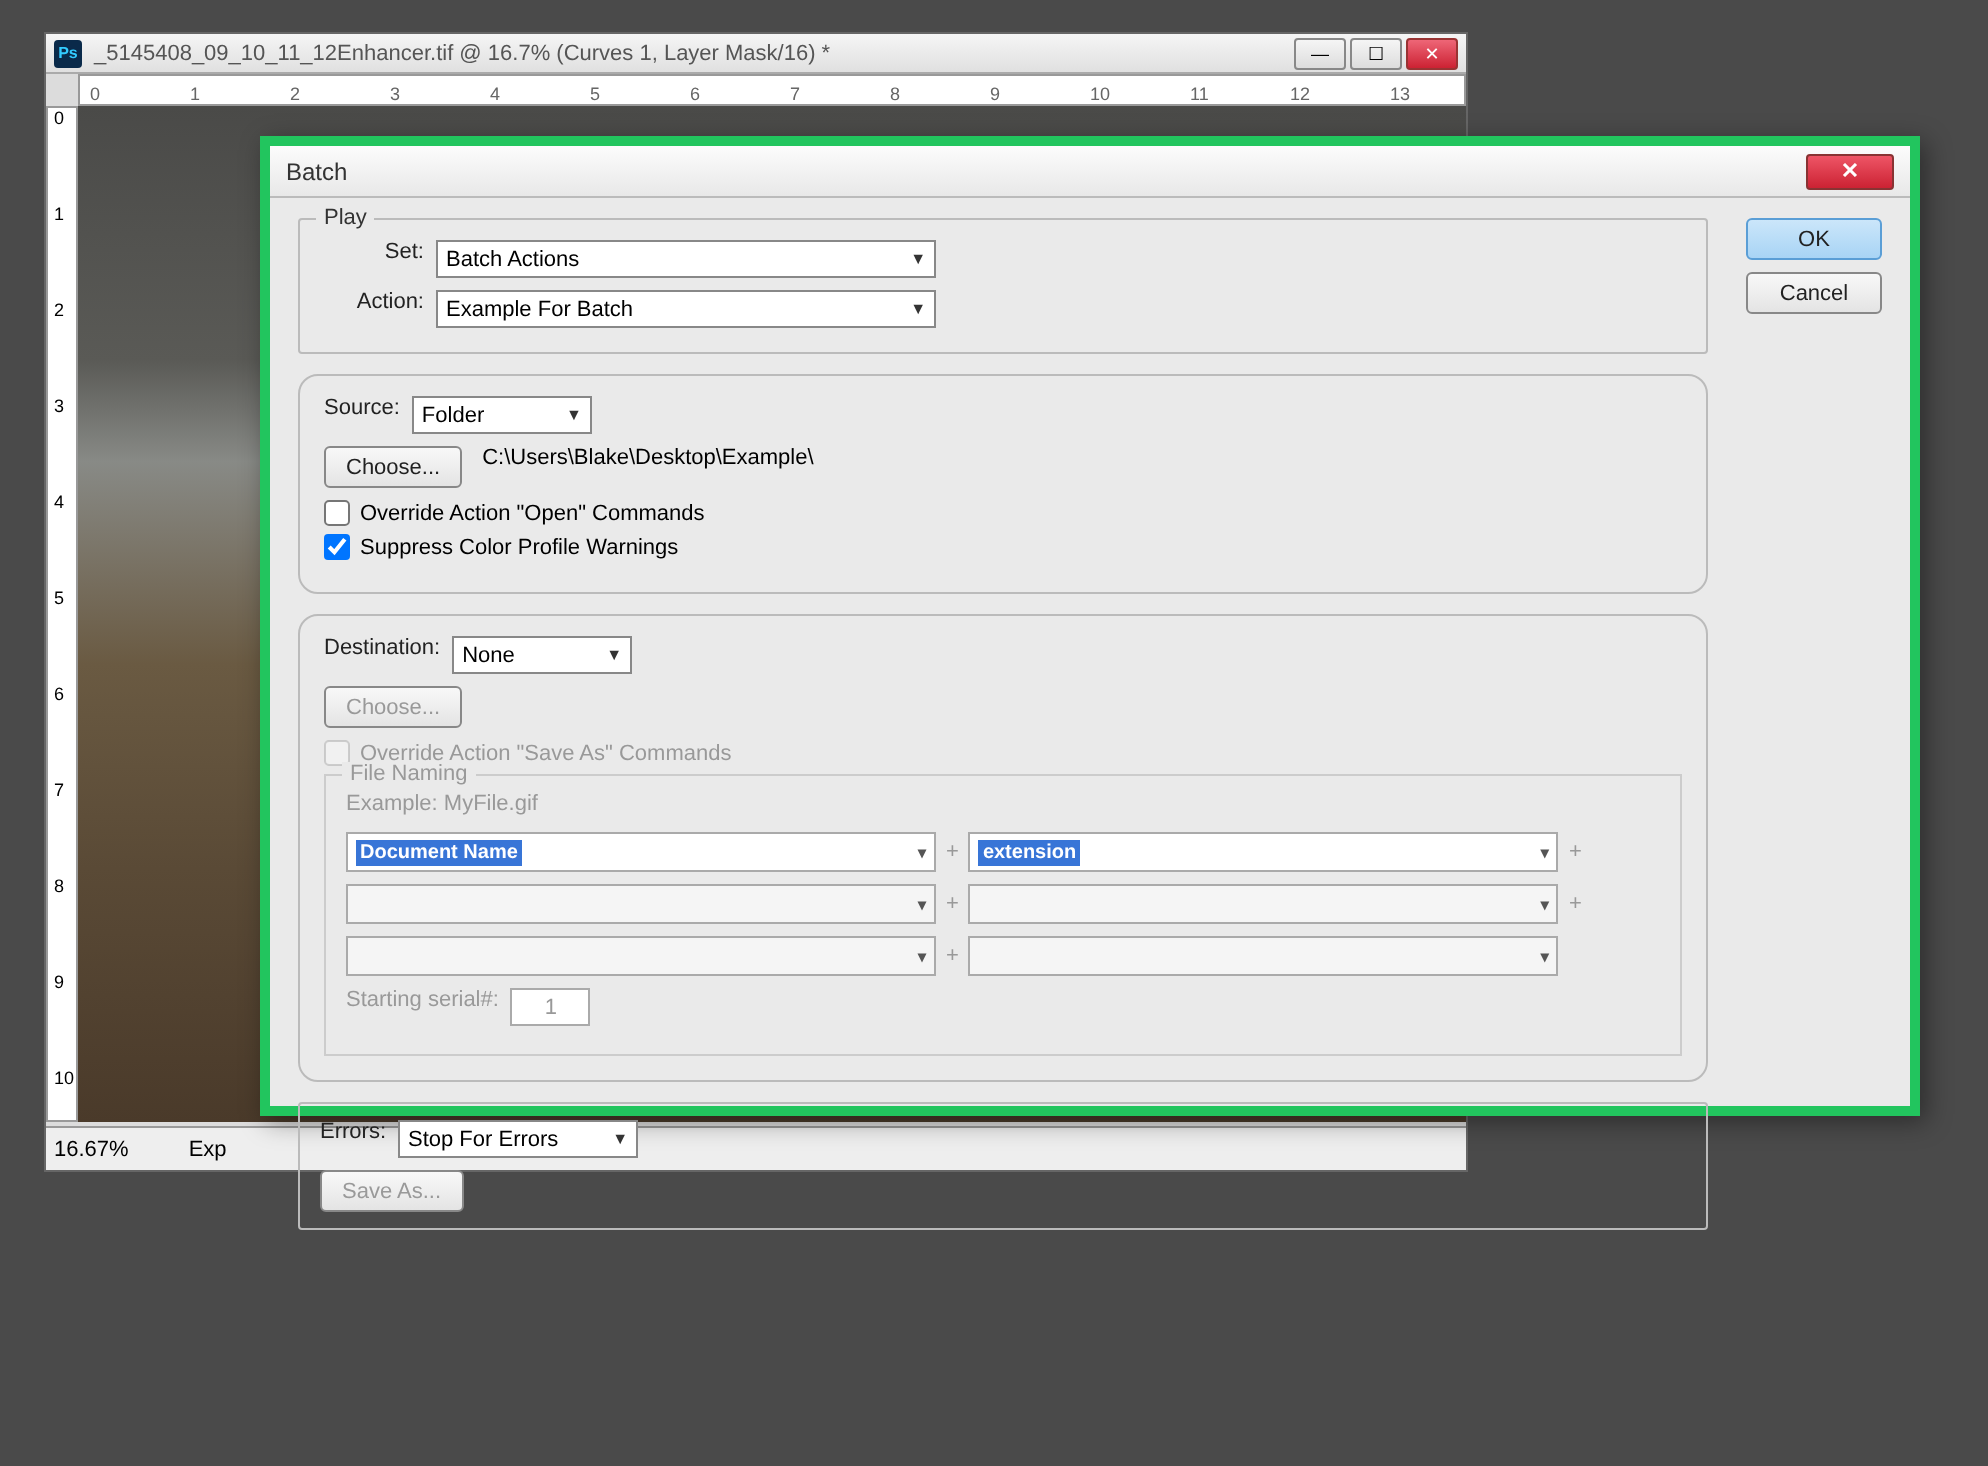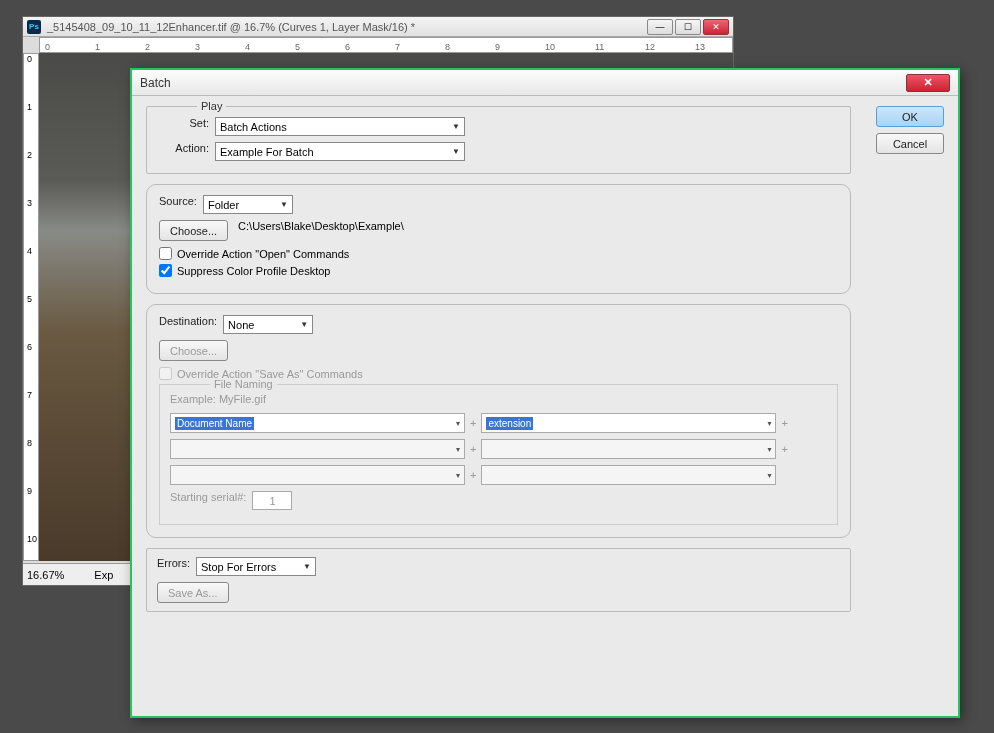--- a/index.html
+++ b/index.html
@@ -10,47 +10,47 @@
 .doc-title { margin-left: 6px; color: #555; flex: 1; font-size: 11px; }
 .win-btns { display: flex; gap: 2px; }
 .win-btn { width: 26px; height: 16px; border: 1px solid #888; border-radius: 2px; background: linear-gradient(#f5f5f5,#ddd); display: flex; align-items: center; justify-content: center; font-size: 9px; }
 .win-btn.close { background: linear-gradient(#e67,#c23); color: #fff; border-color: #933; }
 .ruler-h { position: absolute; top: 20px; left: 16px; right: 0; height: 16px; background: #fff; border: 1px solid #999; display: flex; align-items: flex-end; font-size: 8px; color: #666; }
 .ruler-h span { position: absolute; font-size: 9px; }
 .ruler-v { position: absolute; top: 36px; left: 0; width: 16px; bottom: 24px; background: #fff; border: 1px solid #999; }
 .ruler-v span { position: absolute; font-size: 9px; left: 3px; }
 .canvas { position: absolute; top: 36px; left: 16px; right: 0; bottom: 24px; background: linear-gradient(to bottom, #4a4a48 0%, #5a5a56 25%, #888a86 35%, #6a5a42 55%, #5a4a36 75%, #4a3a2a 100%); }
 .statusbar { position: absolute; bottom: 0; left: 0; right: 0; height: 22px; background: #eee; border-top: 1px solid #999; display: flex; align-items: center; padding: 0 4px; font-size: 10px; }
-.dialog { position: absolute; top: 68px; left: 130px; width: 830px; height: 650px; background: #eaeaea; border: 2px solid #22c55e; box-shadow: 3px 3px 12px rgba(0,0,0,.4); }
+.dialog { position: absolute; top: 68px; left: 130px; width: 830px; height: 490px; background: #eaeaea; border: 5px solid #22c55e; box-shadow: 3px 3px 12px rgba(0,0,0,.4); }
 .dlg-titlebar { height: 26px; background: linear-gradient(#fcfcfc,#e8e8e8); border-bottom: 1px solid #bbb; display: flex; align-items: center; padding: 0 8px; }
 .dlg-title { flex: 1; font-size: 12px; color: #333; }
 .dlg-close { width: 44px; height: 18px; background: linear-gradient(#e56,#c23); border: 1px solid #833; border-radius: 2px; color: #fff; display: flex; align-items: center; justify-content: center; font-weight: bold; }
 .dlg-body { padding: 10px 14px; position: relative; height: calc(100% - 26px); }
 .fieldset { border: 1px solid #bbb; border-radius: 2px; padding: 10px 12px 12px; margin-bottom: 10px; position: relative; }
 .fieldset.small { padding: 8px 10px; }
-.legend { position: absolute; top: -7px; left: 8px; background: #eaeaea; padding: 0 4px; color: #333; font-size: 11px; margin-left: 42px; }
+.legend { position: absolute; top: -7px; left: 8px; background: #eaeaea; padding: 0 4px; color: #333; font-size: 11px; }
 .row { display: flex; align-items: flex-start; margin-bottom: 6px; }
 .row label { text-align: right; margin-right: 6px; color: #222; }
 .play-label { width: 50px; }
 .dropdown { background: #fff; border: 1px solid #888; height: 19px; display: flex; align-items: center; padding: 0 4px; position: relative; }
 .dropdown .arrow { position: absolute; right: 4px; font-size: 8px; color: #333; }
 .btn { background: linear-gradient(#f8f8f8,#e4e4e4); border: 1px solid #888; border-radius: 3px; padding: 2px 10px; height: 21px; display: inline-flex; align-items: center; color: #222; }
 .btn.disabled { color: #999; }
 .cb { display: flex; align-items: center; margin-bottom: 4px; }
 .cb input { margin-right: 5px; width: 13px; height: 13px; }
 .cb.disabled { color: #999; }
 .side-btns { position: absolute; top: 10px; right: 14px; display: flex; flex-direction: column; gap: 6px; }
 .side-btns .btn { width: 68px; justify-content: center; }
 .side-btns .btn.ok { background: linear-gradient(#cbe6fa,#a8d4f5); border-color: #5a9ed6; }
 .main-col { width: 705px; }
 .source-fs, .dest-fs { margin-bottom: 10px; border-radius: 10px; }
 .naming-fs { border: 1px solid #ccc; padding: 8px 10px; margin-top: 4px; position: relative; }
 .naming-fs .legend { color: #999; }
 .name-row { display: flex; align-items: center; margin-bottom: 6px; }
-.name-input { background: #fff; border: 1px solid #aaa; height: 20px; width: 295px; display: flex; align-items: center; padding: 0 4px; position: relative; }
+.name-input { background: #fff; border: 1px solid #aaa; height: 20px; width: 295px; display: flex; align-items: center; padding: 0 4px; position: relative; font-weight: bold; }
 .name-input.disabled { background: #f5f5f5; }
 .name-input .sel { background: #3875d7; color: #fff; padding: 1px 2px; font-size: 10px; }
 .name-input .arrow { position: absolute; right: 4px; font-size: 8px; color: #555; }
 .plus { margin: 0 5px; color: #999; }
 .errors-fs { margin-top: 6px; }
 input[type=text]{ background:#fff; border:1px solid #aaa; height:19px; padding:0 4px; }
 </style>
 </head>
 <body>
 
@@ -147,21 +147,21 @@
               <span>Choose...</span>
             </div>
           <span style="margin-left:10px">C:\Users\Blake\Desktop\Example\</span>
         </div>
         <div class="cb">
             <input type="checkbox" style="">
             <span>Override Action "Open" Commands</span>
           </div>
         <div class="cb">
             <input type="checkbox" checked="" style="">
-            <span>Suppress Color Profile Desktop</span>
+            <span>Suppress Color Profile Warnings</span>
           </div>
       </div>
 
       <div class="fieldset dest-fs">
         <div class="row">
           <label style="margin-right:6px">Destination:</label>
           <div class="dropdown" style="width:90px">
             <span>None</span>
               <span class="arrow">▼</span>
           </div>

